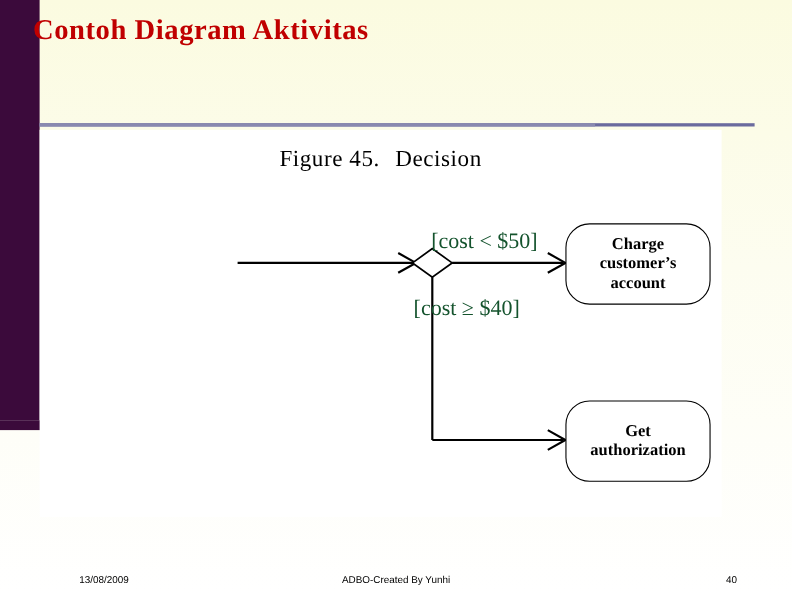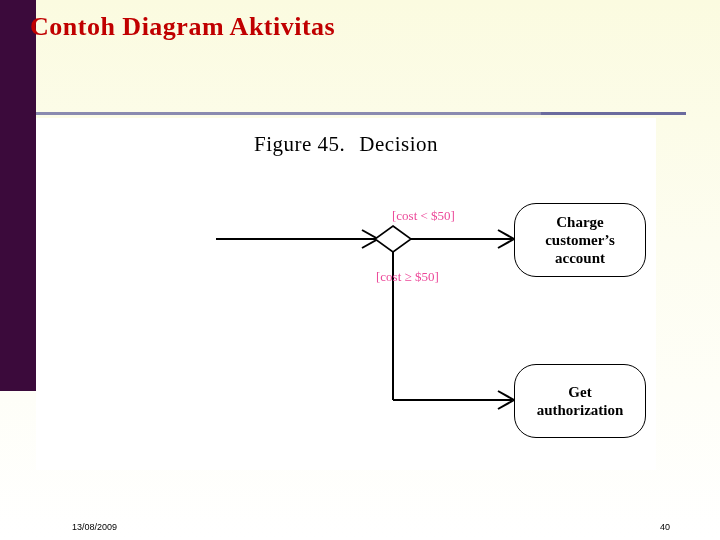--- a/index.html
+++ b/index.html
@@ -123,22 +123,22 @@
   }
   #node-auth {
     left: 478px;
     top: 246px;
     width: 130px;
     height: 72px;
   }
   .guard {
     position: absolute;
     font-family: "Liberation Serif", serif;
-    font-size: 13px;
-    color: #ec4899;
+    font-size: 20px;
+    color: #14532d;
     white-space: nowrap;
   }
   #guard-lt { left: 356px; top: 90px; }
   #guard-ge { left: 340px; top: 151px; }
   .lines { position: absolute; left: 0; top: 0; }
   .page-footer {
     position: absolute;
     left: 0;
     top: 494px;
     width: 720px;
@@ -188,22 +188,23 @@
     </svg>
 
     <div class="node" id="node-charge">
       <span>Charge<br>customer’s<br>account</span>
     </div>
     <div class="node" id="node-auth">
       <span>Get<br>authorization</span>
     </div>
 
     <div class="guard" id="guard-lt">[cost &lt; $50]</div>
-    <div class="guard" id="guard-ge">[cost ≥ $50]</div>
+    <div class="guard" id="guard-ge">[cost ≥ $40]</div>
 
   </div>
 
   <div class="page-footer">
     <div class="footer-date">13/08/2009</div>
+    <div class="footer-center">ADBO-Created By Yunhi</div>
     <div class="footer-page">40</div>
   </div>
 
 </div>
 
 </body></html>

